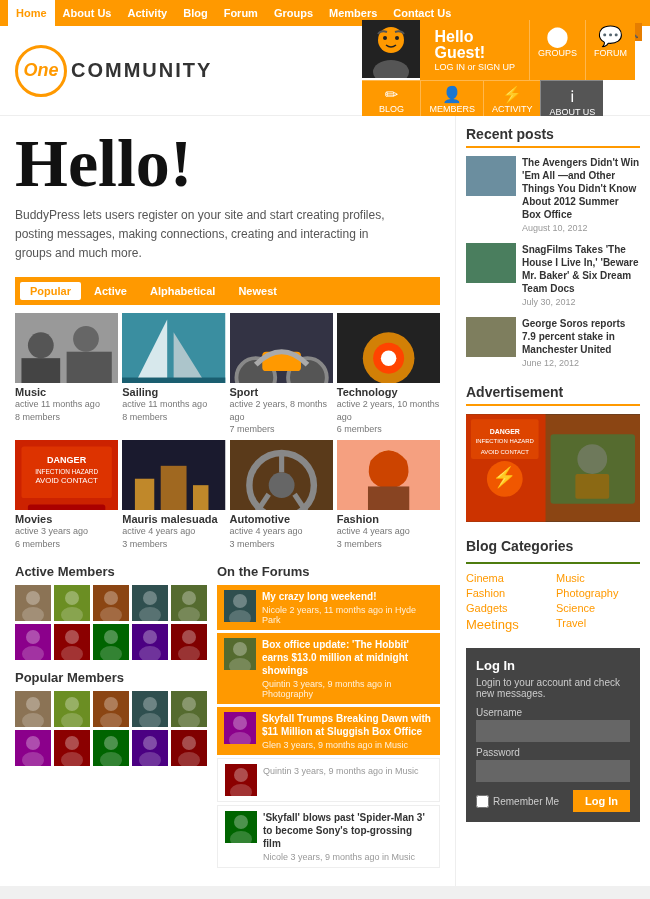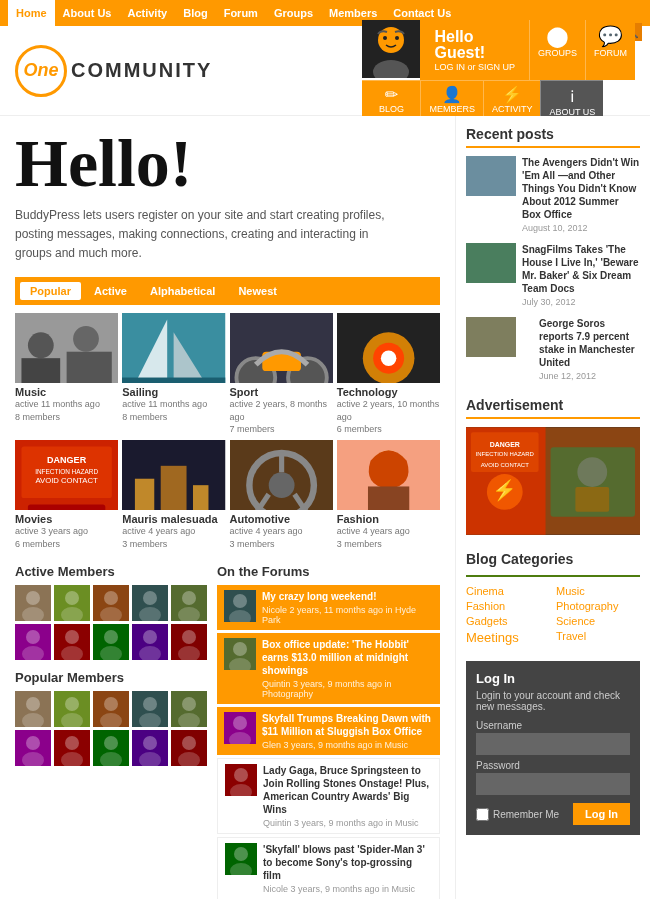--- a/index.html
+++ b/index.html
@@ -361,21 +361,20 @@
       <div style="font-size:9px; color:rgba(255,255,255,0.85); margin-top:2px;">Glen 3 years, 9 months ago in Music</div>
     </div>
             </div>
             <div style="background: rgb(255, 255, 255); padding: 5px 7px; margin-bottom: 3px; display: flex; gap: 6px; cursor: pointer; border: 1px solid rgb(238, 238, 238);">
               <div style="width:32px; height:32px; background:#8B0000; flex-shrink:0; overflow:hidden;"><svg viewBox="0 0 32 32" xmlns="http://www.w3.org/2000/svg">
                   <rect width="32" height="32" fill="#8B0000"></rect>
                   <circle cx="16" cy="11" r="7" fill="rgba(255,255,255,0.3)"></circle>
                   <ellipse cx="16" cy="28" rx="11" ry="8" fill="rgba(255,255,255,0.2)"></ellipse>
                 </svg></div>
     <div style="flex:1;">
-      <div style="font-size:10px; font-weight:bold; color:#333; line-height:1.3;">Lady Gaga, Bruce Springsteen to Join Rolling Stones Onstage! Plus, American Country Awards' Big Wins</div>
       <div style="font-size:9px; color:#999; margin-top:2px;">Quintin 3 years, 9 months ago in Music</div>
     </div>
             </div>
             <div style="background: rgb(255, 255, 255); padding: 5px 7px; margin-bottom: 3px; display: flex; gap: 6px; cursor: pointer; border: 1px solid rgb(238, 238, 238);">
               <div style="width:32px; height:32px; background:#006400; flex-shrink:0; overflow:hidden;"><svg viewBox="0 0 32 32" xmlns="http://www.w3.org/2000/svg">
                   <rect width="32" height="32" fill="#006400"></rect>
                   <circle cx="16" cy="11" r="7" fill="rgba(255,255,255,0.3)"></circle>
                   <ellipse cx="16" cy="28" rx="11" ry="8" fill="rgba(255,255,255,0.2)"></ellipse>
                 </svg></div>
     <div style="flex:1;">
@@ -408,21 +407,21 @@
             <div style="width:50px; height:40px; background:#4A7E5E; flex-shrink:0; overflow:hidden;">
     <svg viewBox="0 0 50 40" xmlns="http://www.w3.org/2000/svg">
                 <rect width="50" height="40" fill="#4A7E5E"></rect>
               </svg>
   </div>
   <div style="flex:1;">
     <div style="font-size:10px; font-weight:bold; color:#333; line-height:1.3;">SnagFilms Takes 'The House I Live In,' 'Beware Mr. Baker' &amp; Six Dream Team Docs</div>
     <div style="font-size:9px; color:#999; margin-top:2px;">July 30, 2012</div>
   </div>
           </div>
-          <div style="display: flex; gap: 23px; margin-bottom: 10px; cursor: pointer;">
+          <div style="display: flex; gap: 6px; margin-bottom: 10px; cursor: pointer;">
             <div style="width:50px; height:40px; background:#7E7E5E; flex-shrink:0; overflow:hidden;">
     <svg viewBox="0 0 50 40" xmlns="http://www.w3.org/2000/svg">
                 <rect width="50" height="40" fill="#7E7E5E"></rect>
               </svg>
   </div>
   <div style="flex:1;">
     <div style="font-size:10px; font-weight:bold; color:#333; line-height:1.3;">George Soros reports 7.9 percent stake in Manchester United</div>
     <div style="font-size:9px; color:#999; margin-top:2px;">June 12, 2012</div>
   </div>
           </div>

